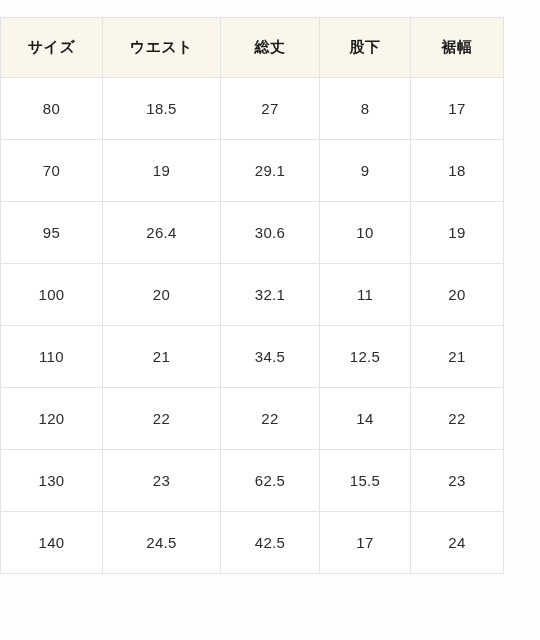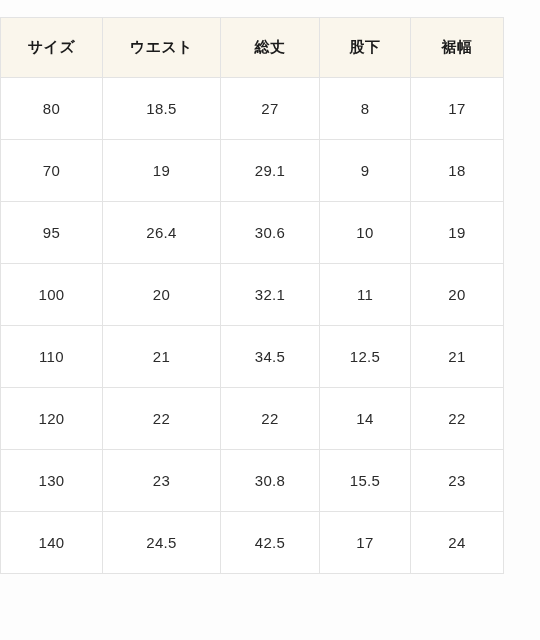--- a/index.html
+++ b/index.html
@@ -116,21 +116,21 @@
       <tr>
         <td>120</td>
         <td>22</td>
         <td>22</td>
         <td>14</td>
         <td>22</td>
       </tr>
       <tr>
         <td>130</td>
         <td>23</td>
-        <td>30.8</td>
+        <td>62.5</td>
         <td>15.5</td>
         <td>23</td>
       </tr>
       <tr>
         <td>140</td>
         <td>24.5</td>
         <td>42.5</td>
         <td>17</td>
         <td>24</td>
       </tr>

